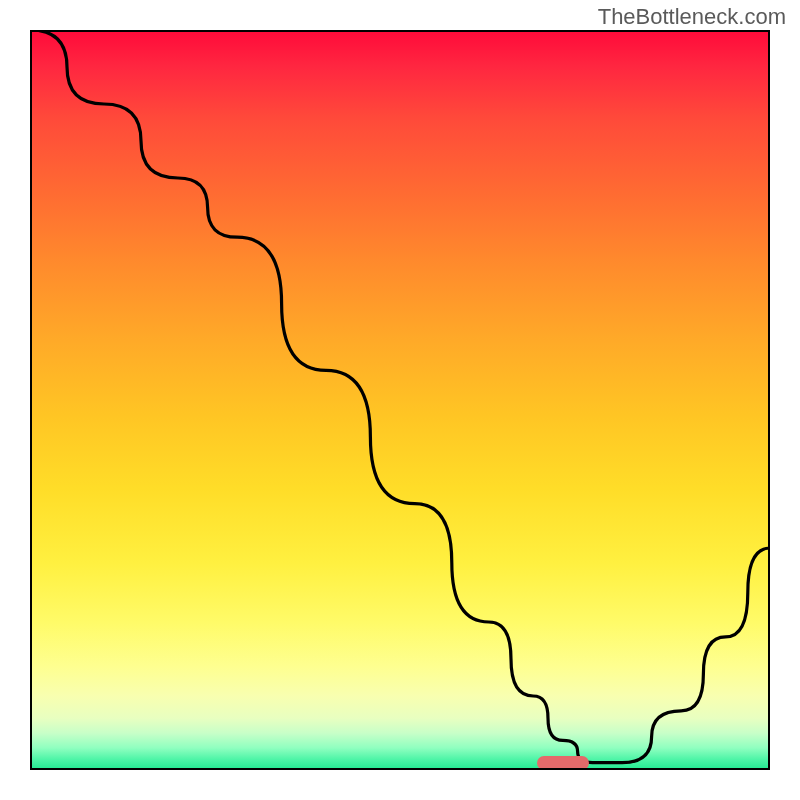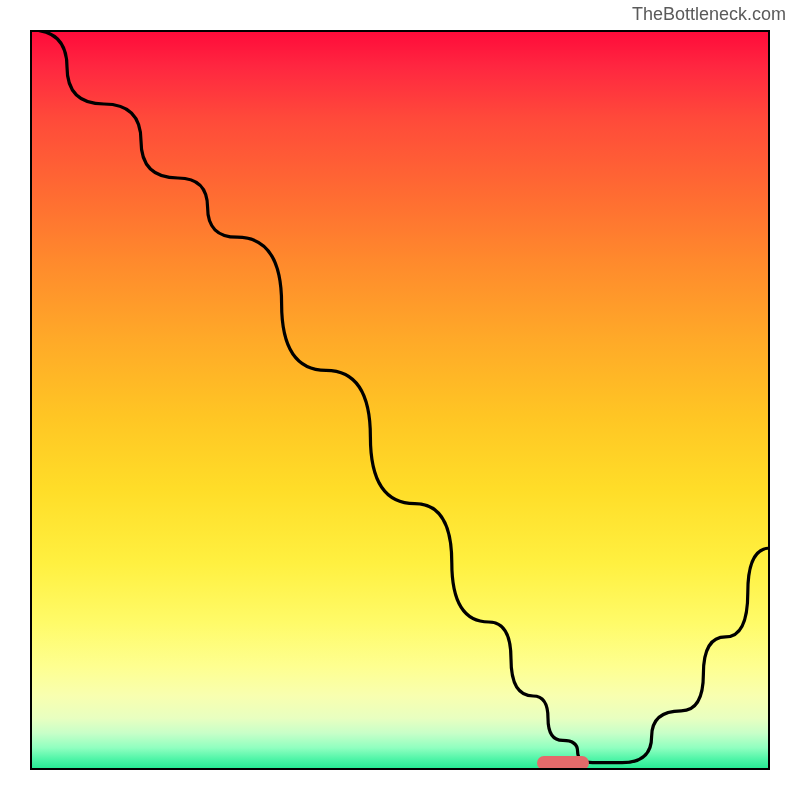--- a/index.html
+++ b/index.html
@@ -7,21 +7,21 @@
     width: 800px;
     height: 800px;
     background: #ffffff;
     position: relative;
     font-family: Arial, sans-serif;
   }
   .watermark {
     position: absolute;
     top: 4px;
     right: 14px;
-    font-size: 18px;
+    font-size: 22px;
     color: #5a5a5a;
     font-weight: normal;
     z-index: 10;
   }
   .plot-area {
     position: absolute;
     left: 30px;
     top: 30px;
     width: 740px;
     height: 740px;

